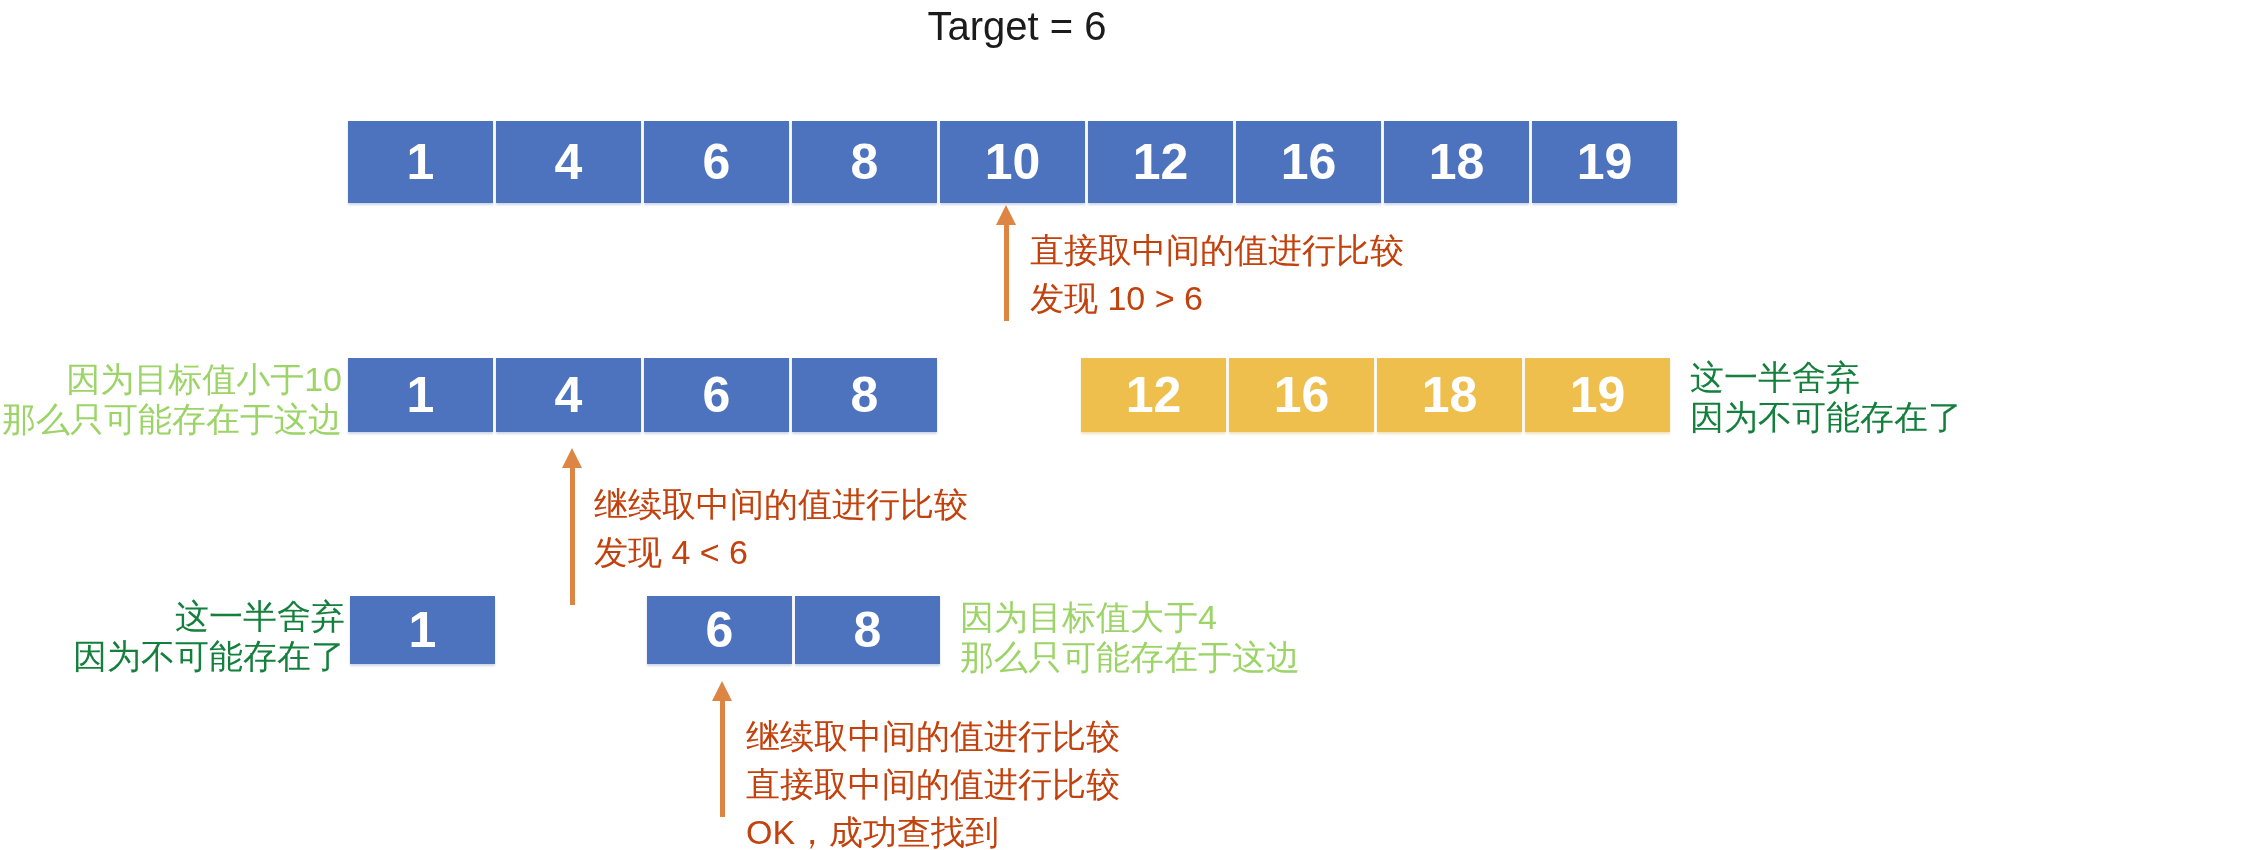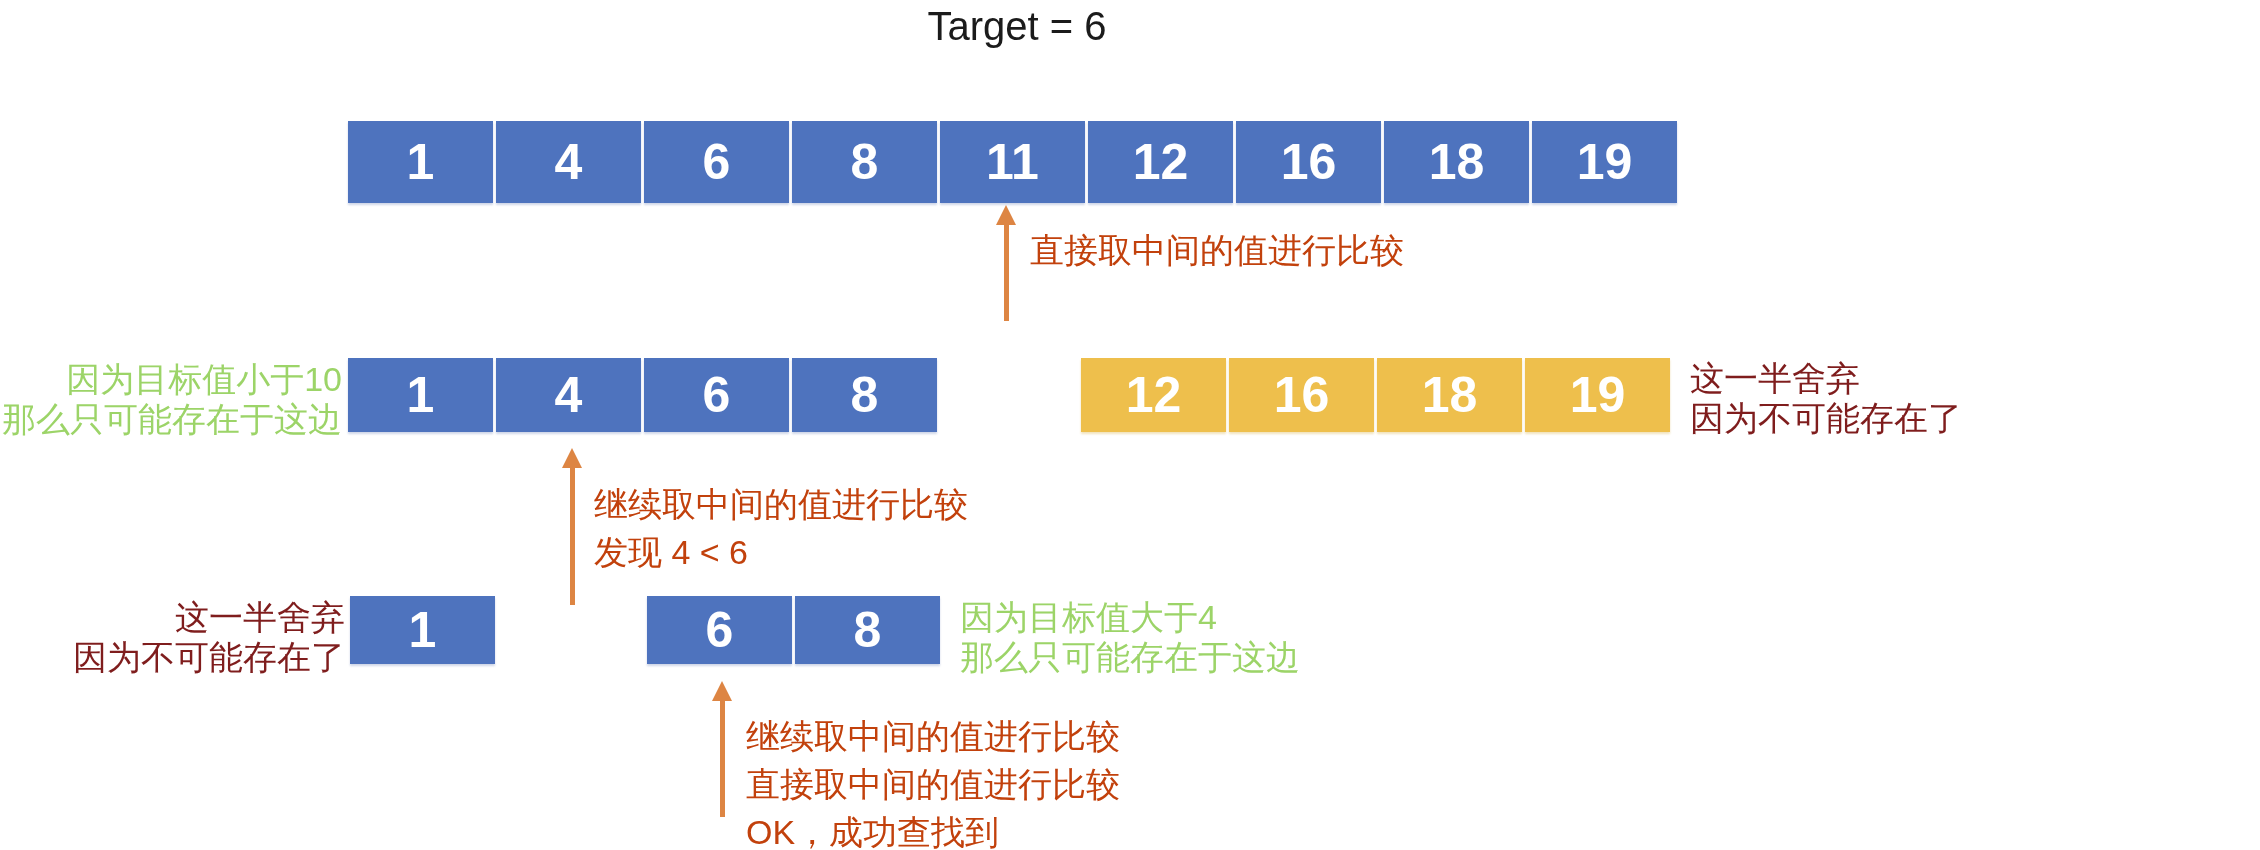--- a/index.html
+++ b/index.html
@@ -24,21 +24,21 @@
   .cell.yellow { background:#eebf4c; box-shadow:0 2px 2px rgba(220,185,90,0.4); }
 
   
   .note {
     position:absolute;
     font-size:34px; line-height:48px;
     color:#c2410c;
     white-space:nowrap;
   }
   .note.green { color:#9cd468; line-height:40px; }
-  .note.red   { color:#7f1d1d; line-height:40px; }
+  .note.red   { color:#15803d; line-height:40px;font-family:Liberation Serif, serif; }
   .note.ralign{ text-align:right; }
 
   
   .title {
     position:absolute;
     left:867px; top:4px; width:300px;
     text-align:center;
     font-size:40px; color:#1b1b1b;
   }
 
@@ -60,34 +60,35 @@
 
 <div class="canvas">
 
   <div class="title">Target = 6</div>
 
   <div class="array-row" style="left:348px; top:121px; height:82px;">
     <div class="cell">1</div>
     <div class="cell">4</div>
     <div class="cell">6</div>
     <div class="cell">8</div>
-    <div class="cell">11</div>
+    <div class="cell">10</div>
     <div class="cell">12</div>
     <div class="cell">16</div>
     <div class="cell">18</div>
     <div class="cell">19</div>
   </div>
 
   <div class="arrow" style="left:996px; top:205px; height:116px;">
     <div class="head"></div>
     <div class="stem"></div>
   </div>
 
   <div class="note" style="left:1030px; top:226px;">
     <div>直接取中间的值进行比较</div>
+    <div>发现 10 &gt; 6</div>
   </div>
 
   <div class="array-row" style="left:348px; top:358px; height:74px;">
     <div class="cell">1</div>
     <div class="cell">4</div>
     <div class="cell">6</div>
     <div class="cell">8</div>
   </div>
 
   <div class="array-row" style="left:1081px; top:358px; height:74px;">

